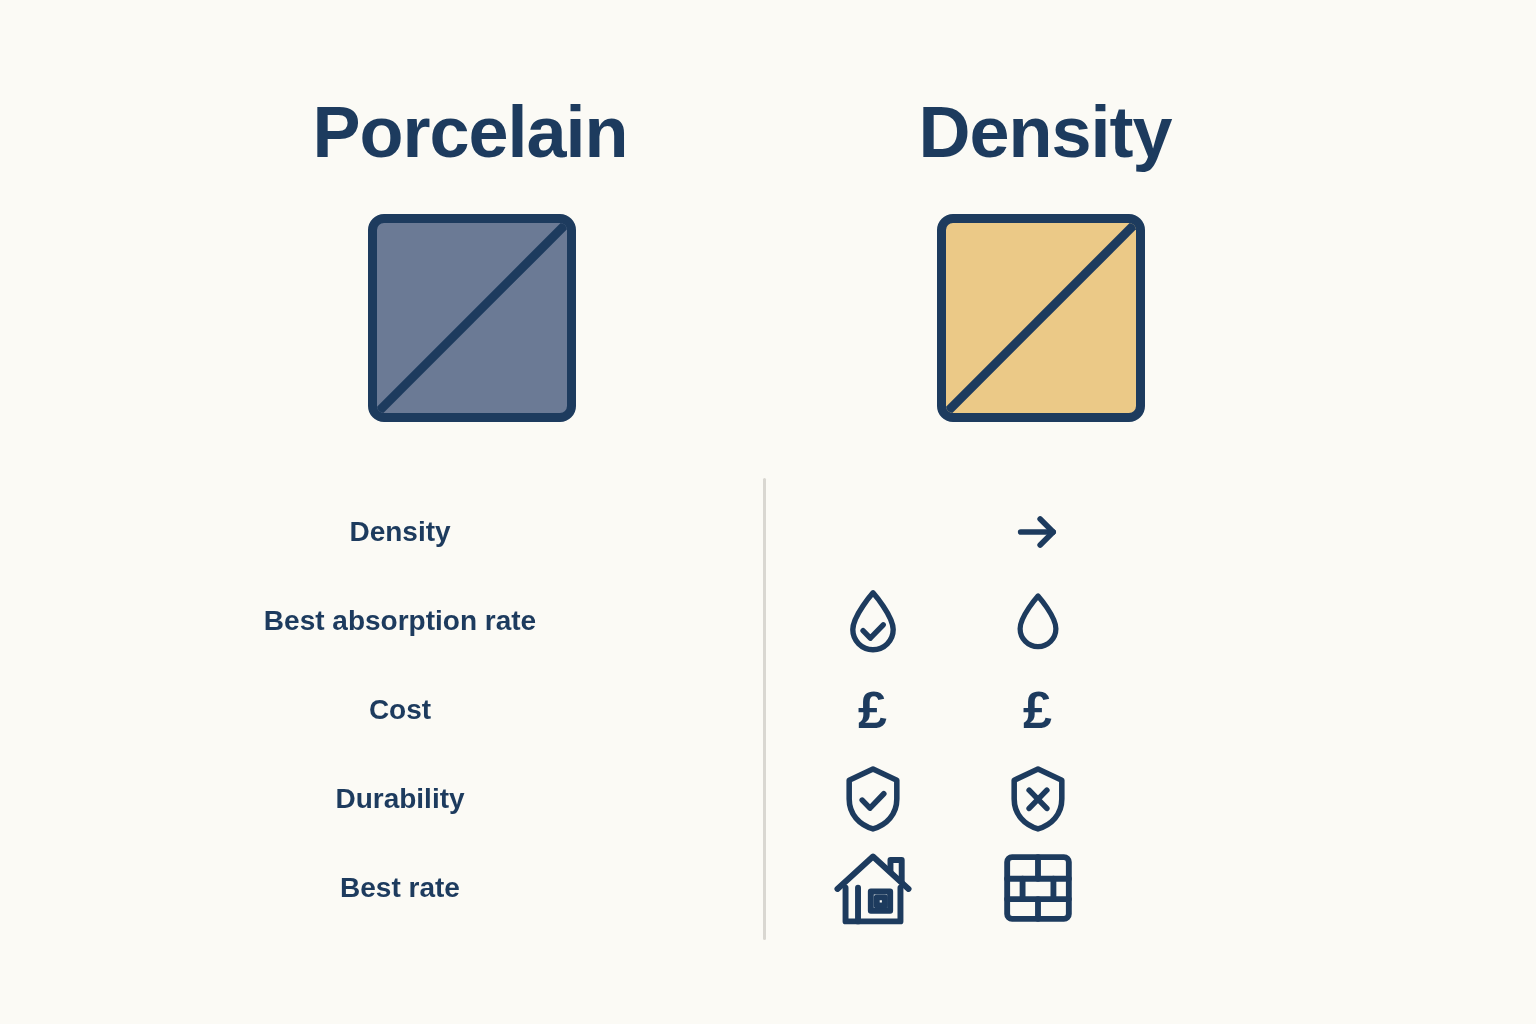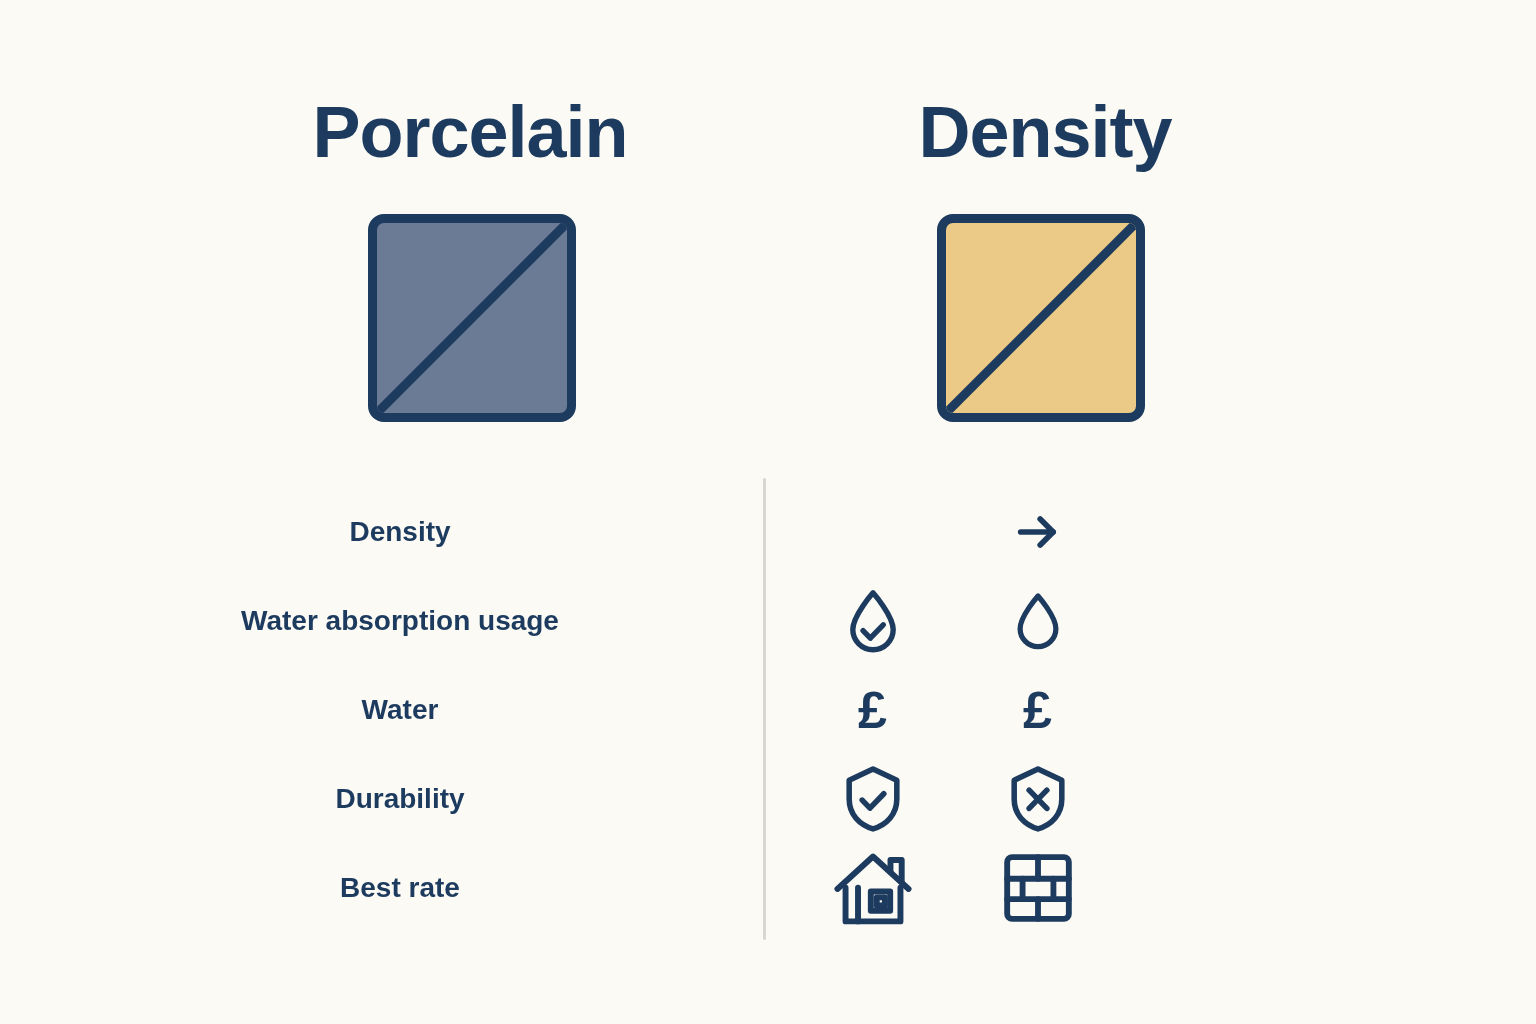--- a/index.html
+++ b/index.html
@@ -149,22 +149,22 @@
   <div class="swatch" id="swatch-ceramic">
     <svg viewBox="0 0 190 190" preserveAspectRatio="none">
       <line x1="2" y1="188" x2="188" y2="2" stroke="#1d3b5e" stroke-width="9" stroke-linecap="square"></line>
     </svg>
   </div>
 
   <div id="divider"></div>
 
   <div id="labels">
     <div class="attr-label">Density</div>
-    <div class="attr-label">Water absorption usage</div>
-    <div class="attr-label">Water</div>
+    <div class="attr-label">Best absorption rate</div>
+    <div class="attr-label">Cost</div>
     <div class="attr-label">Durability</div>
     <div class="attr-label">Best rate</div>
   </div>
 
   <div id="icons">
 
     <div class="icon-row">
       <div class="icon-cell empty"></div>
       <div class="icon-cell">
         <svg width="52" height="52" viewBox="0 0 24 24" fill="none" stroke="#1d3b5e" stroke-width="2.6" stroke-linecap="round" stroke-linejoin="round">

